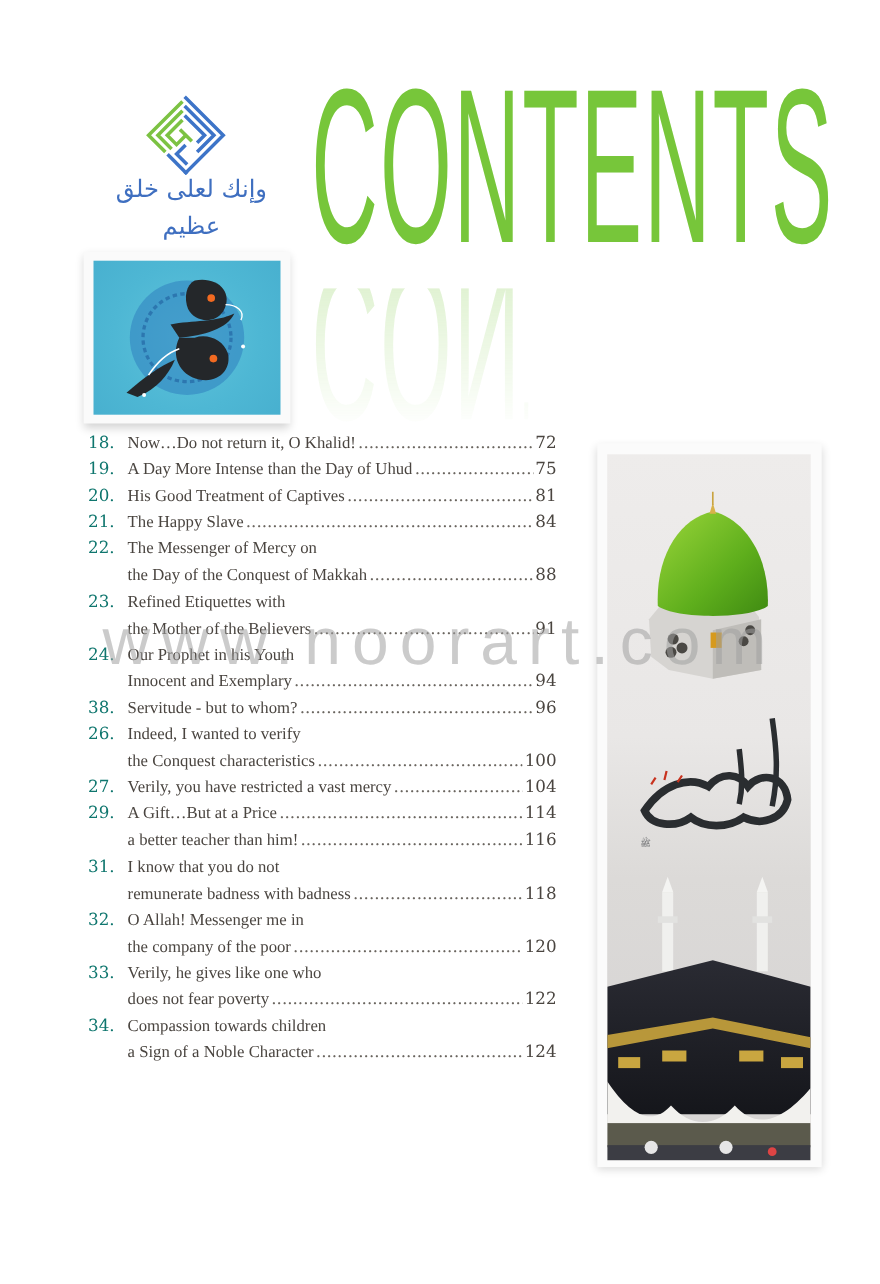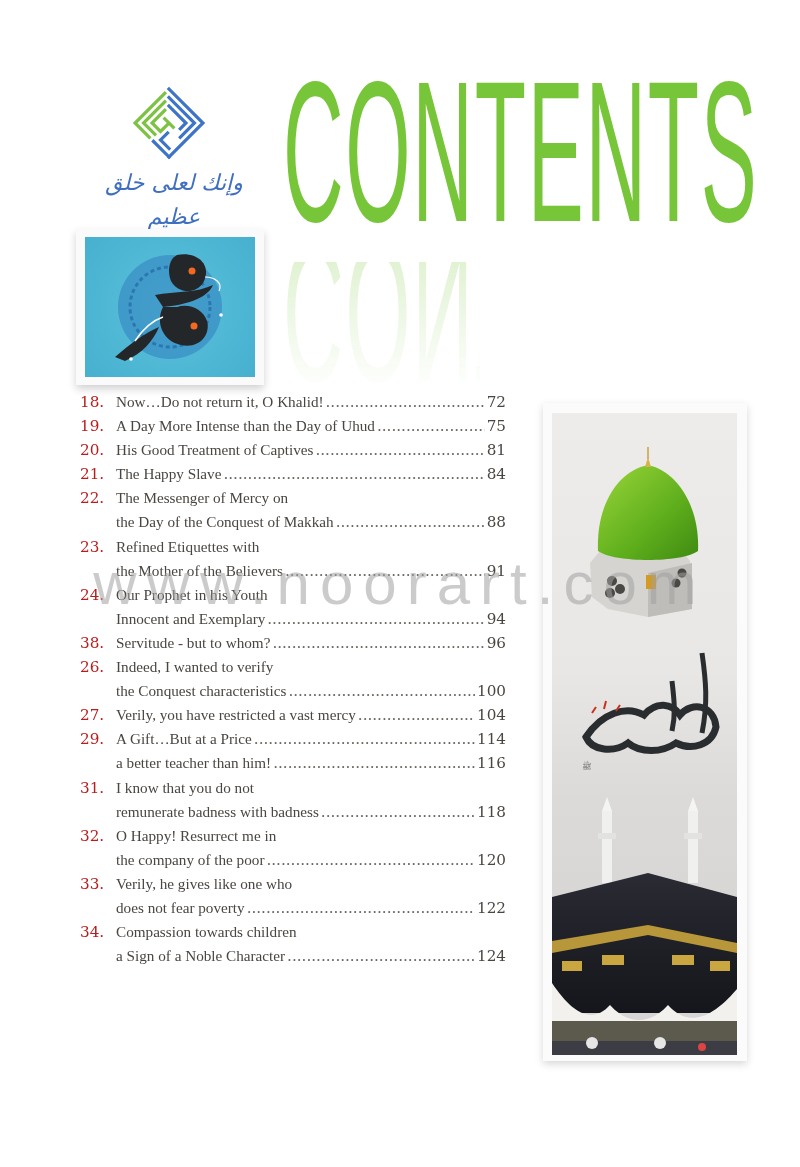--- a/index.html
+++ b/index.html
@@ -8,24 +8,23 @@
       background: #ffffff;
       font-family: "DejaVu Serif", serif;
     }
     .page { position: absolute; inset: 0; }
 
     
     .kufic {
       position: absolute; left: 131px; top: 85px; width: 76px; height: 76px;
     }
     .arabic-verse {
-      position: absolute; left: 84px; top: 166px; width: 180px; height: 34px;
+      position: absolute; left: 84px; top: 156px; width: 180px; height: 34px;
       font-family: "DejaVu Sans", sans-serif; font-size: 22px; color: #3f6fc0;
       text-align: center; direction: rtl; line-height: 34px; letter-spacing: 1px;
-      font-style: italic;
     }
     .calli-card {
       position: absolute; left: 76px; top: 229px; width: 188px; height: 156px;
       background: #fafafa; box-shadow: 0 4px 8px rgba(0,0,0,0.18);
     }
     .calli-inner {
       position: absolute; left: 9px; top: 8px; width: 170px; height: 140px;
       background: radial-gradient(circle at 50% 50%, #5fc3db 0%, #4eb7d4 60%, #48b0cf 100%);
       overflow: hidden;
     }
@@ -51,21 +50,21 @@
 
     
     .toc {
       position: absolute; left: 80px; top: 390px; width: 426px;
       color: #4a4540; font-size: 15.2px;
     }
     .toc-entry { position: relative; }
     .toc-line {
       display: flex; align-items: baseline; height: 24.1px; line-height: 24.1px;
     }
-    .toc-num { width: 36px; flex: 0 0 36px; color: #b91c1c; }
+    .toc-num { width: 36px; flex: 0 0 36px; color: #0f766e; }
     .toc-text { white-space: nowrap; font-family: Liberation Serif, serif; }
     .toc-dots {
       flex: 1 1 auto; overflow: hidden; white-space: nowrap; margin: 0 2px;
       color: #6a655f; letter-spacing: 0px;
     }
     .toc-dots::before {
       content: "........................................................................................................................................";
     }
     .toc-page { flex: 0 0 auto; text-align: center; }
 
@@ -256,21 +255,21 @@
       <div class="toc-line">
           <span class="toc-num"></span>
           <span class="toc-text">remunerate badness with badness</span>
           <span class="toc-dots"></span>
           <span class="toc-page">118</span>
         </div>
     </div>
     <div class="toc-entry">
       <div class="toc-line">
           <span class="toc-num">32.</span>
-          <span class="toc-text">O Happy! Resurrect me in</span>
+          <span class="toc-text">O Allah! Messenger me in</span>
         </div>
       <div class="toc-line">
           <span class="toc-num"></span>
           <span class="toc-text">the company of the poor</span>
           <span class="toc-dots"></span>
           <span class="toc-page">120</span>
         </div>
     </div>
     <div class="toc-entry">
       <div class="toc-line">

